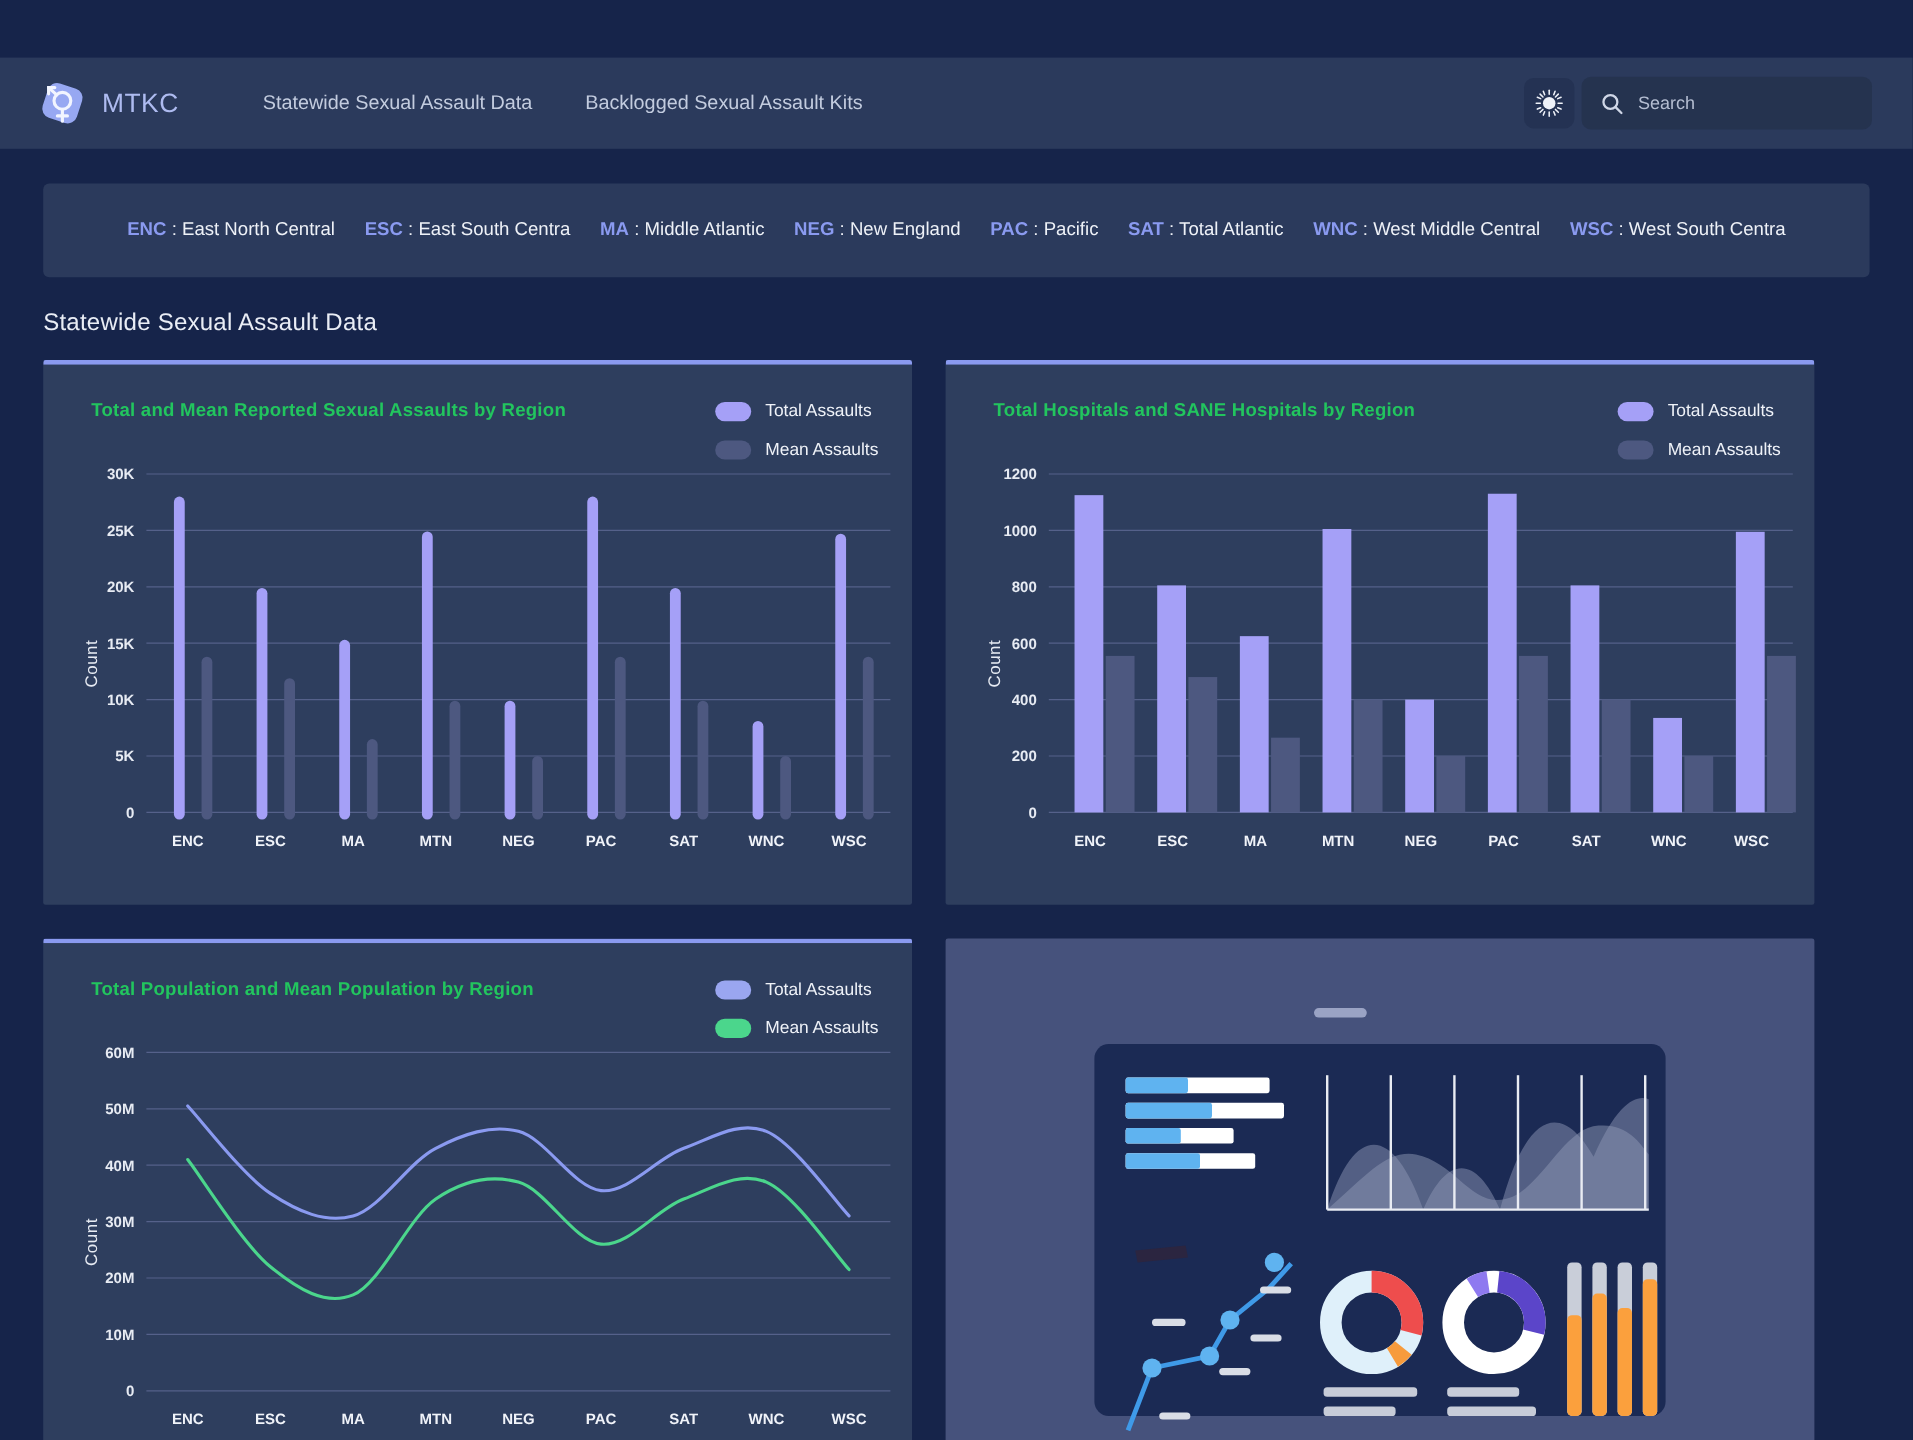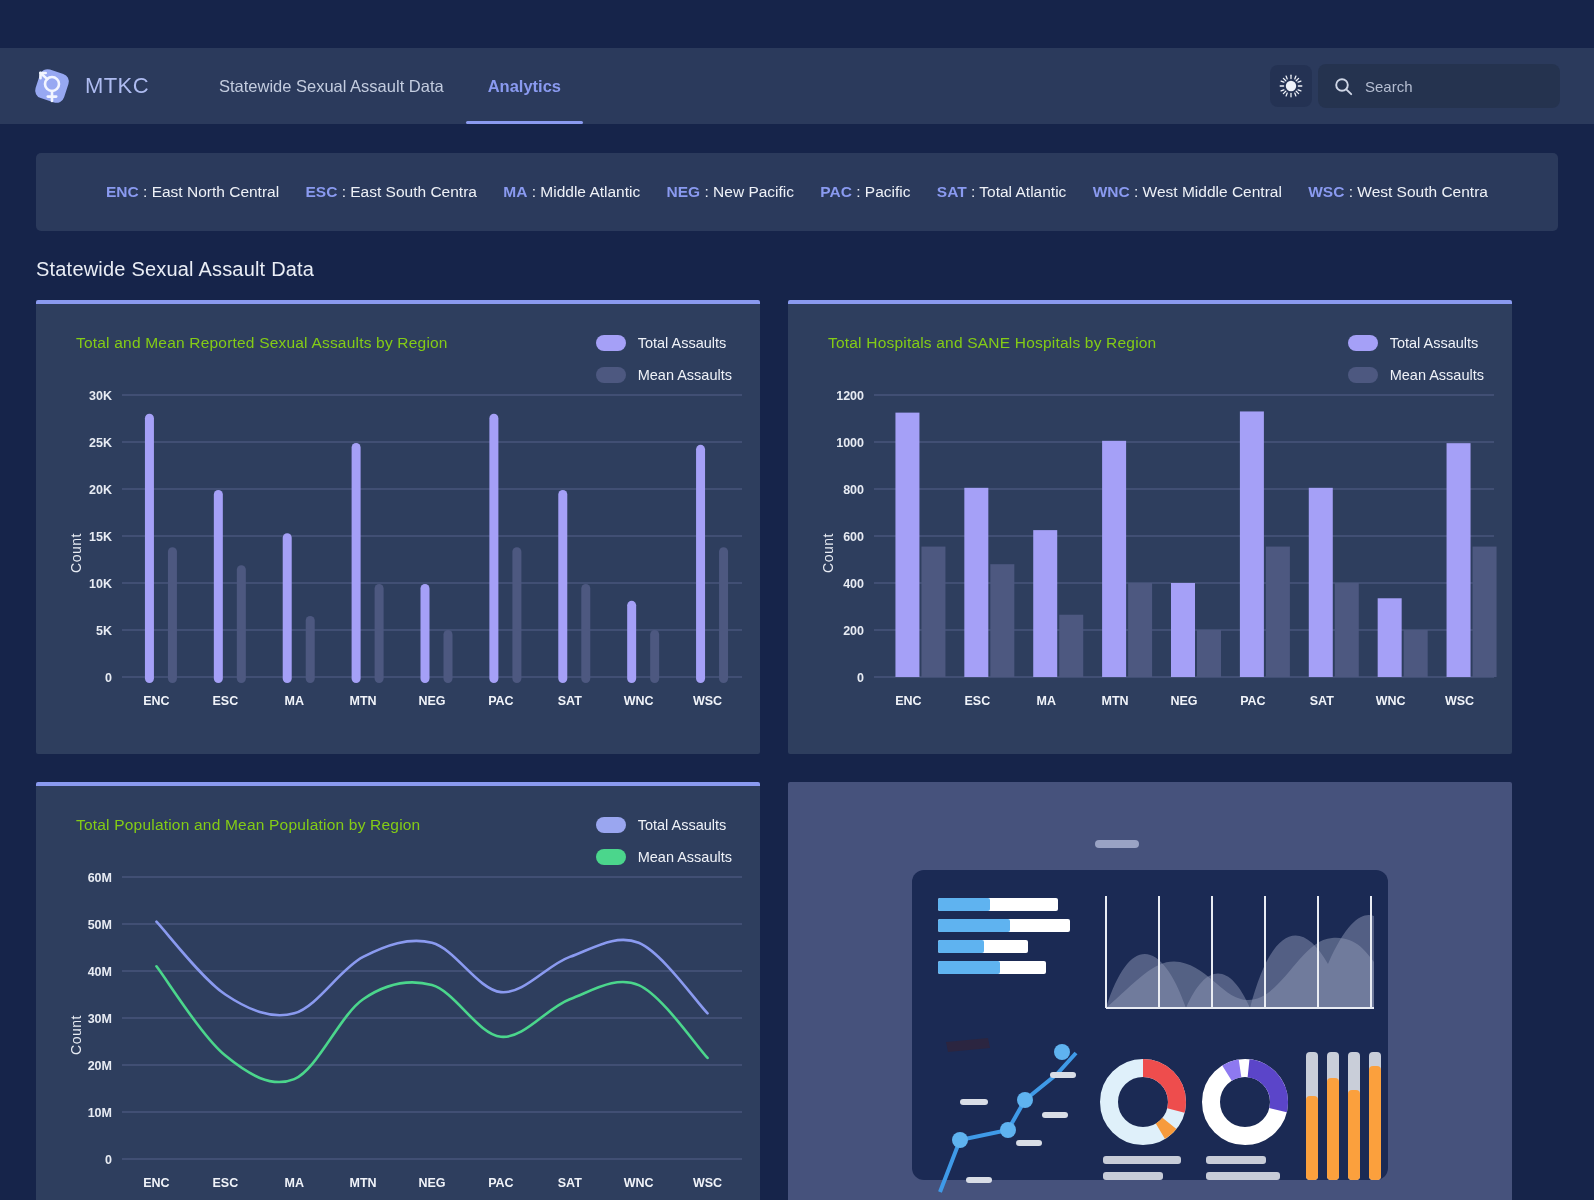--- a/index.html
+++ b/index.html
@@ -86,21 +86,21 @@
     border-radius: 2px;
     height: 454px;
     position: relative;
     overflow: hidden;
   }
   .card.plain { border-top: none; background: #46527c; }
   .card-head {
     display: flex; justify-content: space-between;
     padding: 30px 28px 0 40px;
   }
-  .card-title { color: #84cc16; font-size: 15.5px; font-weight: normal; letter-spacing: .2px; text-align: right; }
+  .card-title { color: #22c55e; font-size: 15.5px; font-weight: bold; letter-spacing: .2px; text-align: right; }
   .legend { display: flex; flex-direction: column; gap: 16px; padding-top: 1px; }
   .legend-row { display: flex; align-items: center; gap: 12px; cursor: pointer; }
   .legend-pill { width: 30px; height: 16px; border-radius: 9px; }
   .legend-label { color: #eff2f8; font-size: 14.5px; }
 
   
   .plot { position: relative; margin: 0 18px 0 0; }
   .ylabel {
     position: absolute; left: 20px; top: 50%;
     transform: translateY(-50%) rotate(-90deg);
@@ -127,21 +127,21 @@
           <line x1="22" y1="27" x2="22" y2="37"></line>
           <line x1="17.8" y1="32.6" x2="26.2" y2="32.6"></line>
         </g>
       </svg>
     </div>
     <div id="brand-name">MTKC</div>
   </div>
 
   <div id="navtabs">
     <div class="navtab">Statewide Sexual Assault Data</div>
-    <div class="navtab active">Analytics</div>
+    <div class="navtab">Backlogged Sexual Assault Kits</div>
   </div>
 
   <div id="topright">
     <div id="theme-toggle">
       <svg width="26" height="26" viewBox="0 0 26 26">
         <circle cx="13" cy="13" r="5.2" fill="#eef1f8"></circle>
         <g stroke="#eef1f8" stroke-width="1.3" stroke-linecap="round">
           <line x1="13" y1="2.2" x2="13" y2="5.6"></line>
             <line x1="13" y1="20.4" x2="13" y2="23.8"></line>
           <line x1="2.2" y1="13" x2="5.6" y2="13"></line>
@@ -177,21 +177,21 @@
   <div class="abbrev-item">
     <span class="abbrev-code">ENC</span><span> : </span><span>East North Central</span>
   </div>
   <div class="abbrev-item">
     <span class="abbrev-code">ESC</span><span> : </span><span>East South Centra</span>
   </div>
   <div class="abbrev-item">
     <span class="abbrev-code">MA</span><span> : </span><span>Middle Atlantic</span>
   </div>
   <div class="abbrev-item">
-    <span class="abbrev-code">NEG</span><span> : </span><span>New Pacific</span>
+    <span class="abbrev-code">NEG</span><span> : </span><span>New England</span>
   </div>
   <div class="abbrev-item">
     <span class="abbrev-code">PAC</span><span> : </span><span>Pacific</span>
   </div>
   <div class="abbrev-item">
     <span class="abbrev-code">SAT</span><span> : </span><span>Total Atlantic</span>
   </div>
   <div class="abbrev-item">
     <span class="abbrev-code">WNC</span><span> : </span><span>West Middle Central</span>
   </div>

